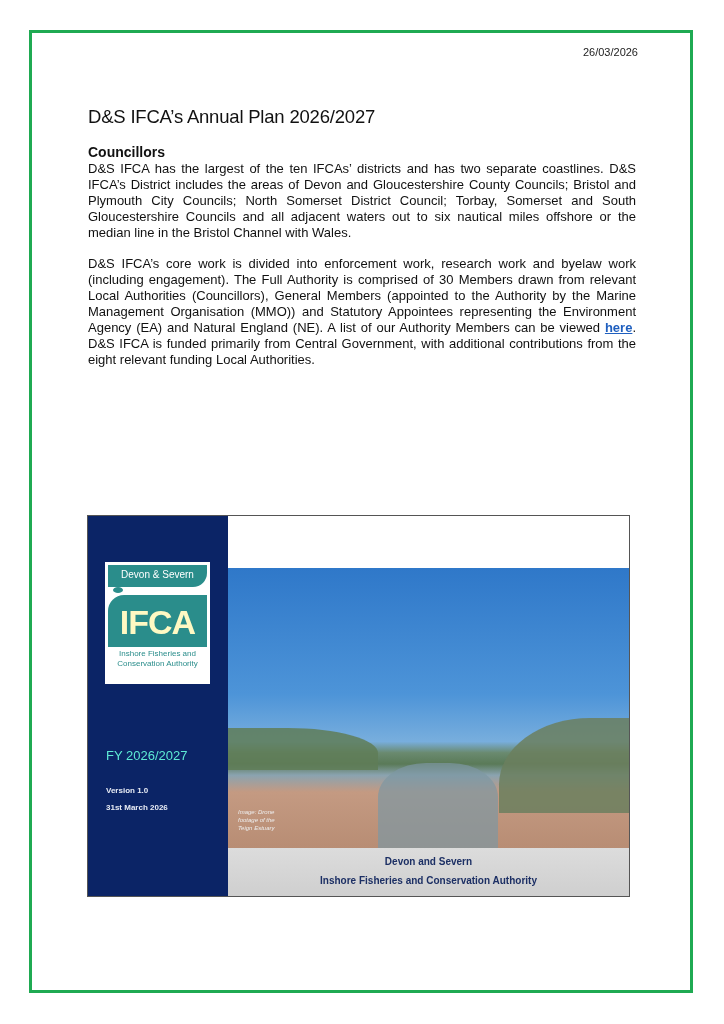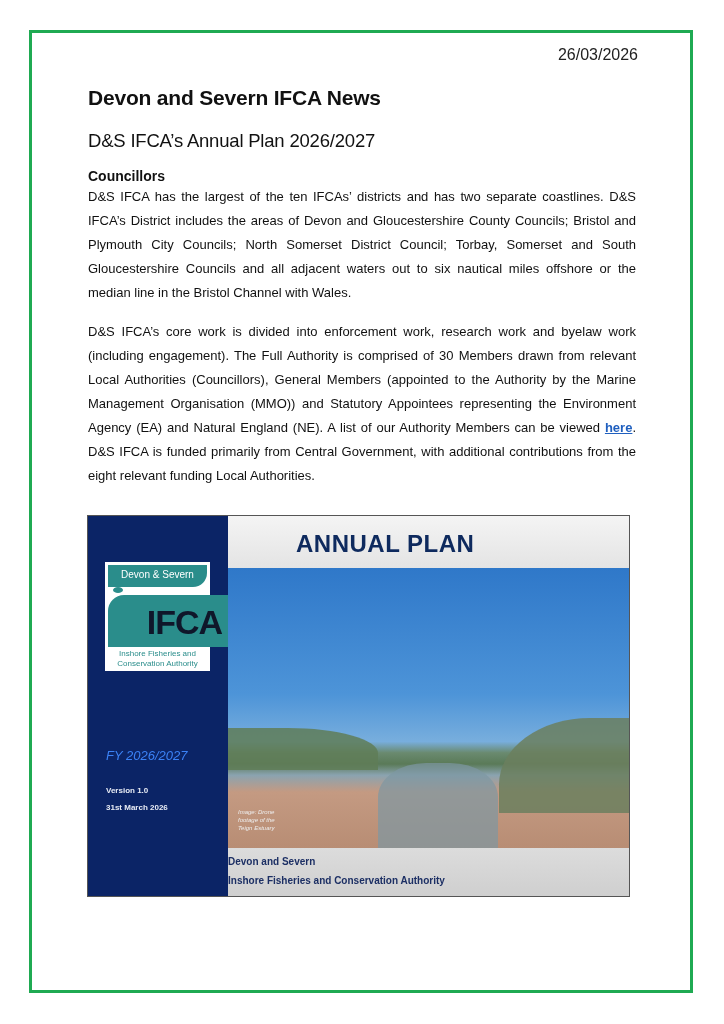--- a/index.html
+++ b/index.html
@@ -1,58 +1,57 @@
 <!DOCTYPE html>
 <html><head>
 <meta charset="utf-8">
 <style>
   html, body { margin:0; padding:0; background:#ffffff; }
   body { width:724px; height:1024px; position:relative; overflow:hidden; font-family:"Liberation Sans", sans-serif; color:#111; }
   .frame { position:absolute; left:29px; top:30px; width:658px; height:957px; border:3px solid #1faa52; }
-  .date { position:absolute; left:0; top:46px; width:638px; text-align:right; font-size:16px; color:#222; }
+  .date { position:absolute; left:0; top:46px; width:638px; text-align:right; font-size:11px; color:#222; }
   .content { position:absolute; left:88px; top:86px; width:548px; }
   h1 { margin:0; font-size:21px; font-weight:bold; letter-spacing:-0.2px; }
   h2 { margin:20px 0 0 0; font-size:18.5px; font-weight:normal; letter-spacing:-0.2px; }
   .lede { margin:20px 0 0 0; font-size:14px; font-weight:bold; line-height:17px; text-align:justify; }
   h3 { margin:16px 0 0 0; font-size:14px; font-weight:bold; line-height:17px; }
-  p { margin:0; font-size:13px; line-height:24px; text-align:justify; }
+  p { margin:0; font-size:13px; line-height:16px; text-align:justify; }
   p.spaced { margin-top:15px; }
   a.lnk { color:#1f5fbf; font-weight:bold; text-decoration:underline;margin-top:8px; }
 
   .cover { position:absolute; left:87px; top:515px; width:541px; height:380px; border:1px solid #555; overflow:hidden; background:#fff; }
   .cover-left { position:absolute; left:0; top:0; width:140px; height:100%; background:#0b2466; }
-  .logo { position:absolute; left:17px; top:46px; width:105px; height:109px; background:#fff; }
+  .logo { position:absolute; left:17px; top:46px; width:105px; height:122px; background:#fff; }
   .logo-top { position:absolute; left:3px; top:3px; width:99px; height:22px; background:#2a8d8b; border-radius:0 0 14px 0; color:#fff; font-size:10px; text-align:center; line-height:20px; }
-  .logo-mid { position:absolute; left:3px; top:33px; width:99px; height:52px; background:#2a8d8b; border-radius:16px 0 0 0; color:#0f172a; font-size:34px; font-weight:bold; text-align:center; line-height:54px; letter-spacing:-1px;padding-left:27px; }
+  .logo-mid { position:absolute; left:3px; top:33px; width:99px; height:52px; background:#2a8d8b; border-radius:16px 0 0 0; color:#fef9c3; font-size:34px; font-weight:bold; text-align:center; line-height:54px; letter-spacing:-1px; }
   .logo-fish { position:absolute; left:8px; top:25px; width:10px; height:6px; background:#2a8d8b; border-radius:50%; }
   .logo-bot { position:absolute; left:2px; top:87px; width:101px; color:#2a8d8b; font-size:8px; text-align:center; line-height:10px; }
-  .fy { position:absolute; left:18px; top:232px; color:#3b82f6; font-size:13px; font-style:italic; }
+  .fy { position:absolute; left:18px; top:232px; color:#5eead4; font-size:13px; }
   .ver { position:absolute; left:18px; top:270px; color:#e8ecf5; font-size:8px; font-weight:bold; }
   .vdate { position:absolute; left:18px; top:287px; color:#e8ecf5; font-size:8px; font-weight:bold; }
   .cover-right { position:absolute; left:140px; top:0; width:401px; height:100%; }
   .title-band { position:absolute; left:0; top:0; width:100%; height:52px; background:linear-gradient(#f4f4f4,#e4e4e4); }
   .title-band span { position:absolute; left:68px; top:14px; font-size:24px; font-weight:bold; color:#0e2a5e; letter-spacing:0.5px; }
   .photo { position:absolute; left:0; top:52px; width:100%; height:280px; background:linear-gradient(180deg,#2f78c9 0%,#4d94d8 45%,#78aedd 62%,#6a8a6f 66%,#5a7a58 70%,#8aa3b0 74%,#c49a82 80%,#b88d74 100%); }
   .hill-l { position:absolute; left:0; top:160px; width:150px; height:42px; background:#5f7d57; border-radius:0 60% 0 0; opacity:0.85; }
   .hill-r { position:absolute; right:0; top:150px; width:130px; height:95px; background:#6b7f5e; border-radius:70% 0 0 0; opacity:0.85; }
   .river { position:absolute; left:150px; top:195px; width:120px; height:85px; background:#7e97a3; border-radius:40% 40% 0 0; opacity:0.7; }
   .caption { position:absolute; left:10px; top:240px; color:#eee; font-size:6px; font-style:italic; line-height:8px; }
-  .foot-band { position:absolute; left:0; top:332px; width:100%; height:48px; background:linear-gradient(#dcdcdc,#cfcfcf); }
+  .foot-band { position:absolute; left:0; top:332px; width:100%; height:48px; background:linear-gradient(#dcdcdc,#cfcfcf); text-align:center; }
   .foot1 { display:block; margin-top:8px; font-size:10px; font-weight:bold; color:#1c2f64; }
   .foot2 { display:block; margin-top:8px; font-size:10px; font-weight:bold; color:#1c2f64; }
 </style>
 </head>
 <body>
 
 <div class="frame"></div>
 
 <div class="date">26/03/2026</div>
 
 <div class="content">
-  <h1>Devon and Severn IFCA News</h1>
   <h2>D&amp;S IFCA’s Annual Plan 2026/2027</h2>
 
   <h3>Councillors</h3>
   <p>D&amp;S IFCA has the largest of the ten IFCAs’ districts and has two separate coastlines.  D&amp;S IFCA’s District includes the areas of Devon and Gloucestershire County Councils; Bristol and Plymouth City Councils; North Somerset District Council; Torbay, Somerset and South Gloucestershire Councils and all adjacent waters out to six nautical miles offshore or the median line in the Bristol Channel with Wales.</p>
   <p class="spaced"><span>D&amp;S IFCA’s core work is divided into enforcement work, research work and byelaw work (including engagement).  The Full Authority is comprised of 30 Members drawn from relevant Local Authorities (Councillors), General Members (appointed to the Authority by the Marine Management Organisation (MMO)) and Statutory Appointees representing the Environment Agency (EA) and Natural England (NE).  A list of our Authority Members can be viewed </span><a class="lnk" href="#">here</a><span>.  D&amp;S IFCA is funded primarily from Central Government, with additional contributions from the eight relevant funding Local Authorities.</span></p>
 
 </div>
 
 <div class="cover">
   <div class="cover-left">
@@ -60,23 +59,20 @@
       <div class="logo-top">Devon &amp; Severn</div>
       <div class="logo-fish"></div>
       <div class="logo-mid">IFCA</div>
       <div class="logo-bot">Inshore Fisheries and Conservation Authority</div>
     </div>
     <div class="fy">FY 2026/2027</div>
     <div class="ver">Version 1.0</div>
     <div class="vdate">31st March 2026</div>
   </div>
   <div class="cover-right">
-    <div class="title-band">
-        <span>ANNUAL PLAN</span>
-      </div>
     <div class="photo">
       <div class="hill-l"></div>
       <div class="hill-r"></div>
       <div class="river"></div>
       <div class="caption" style="width:50px;">Image: Drone footage of the Teign Estuary</div>
     </div>
     <div class="foot-band">
       <span class="foot1">Devon and Severn</span>
       <span class="foot2">Inshore Fisheries and Conservation Authority</span>
     </div>

